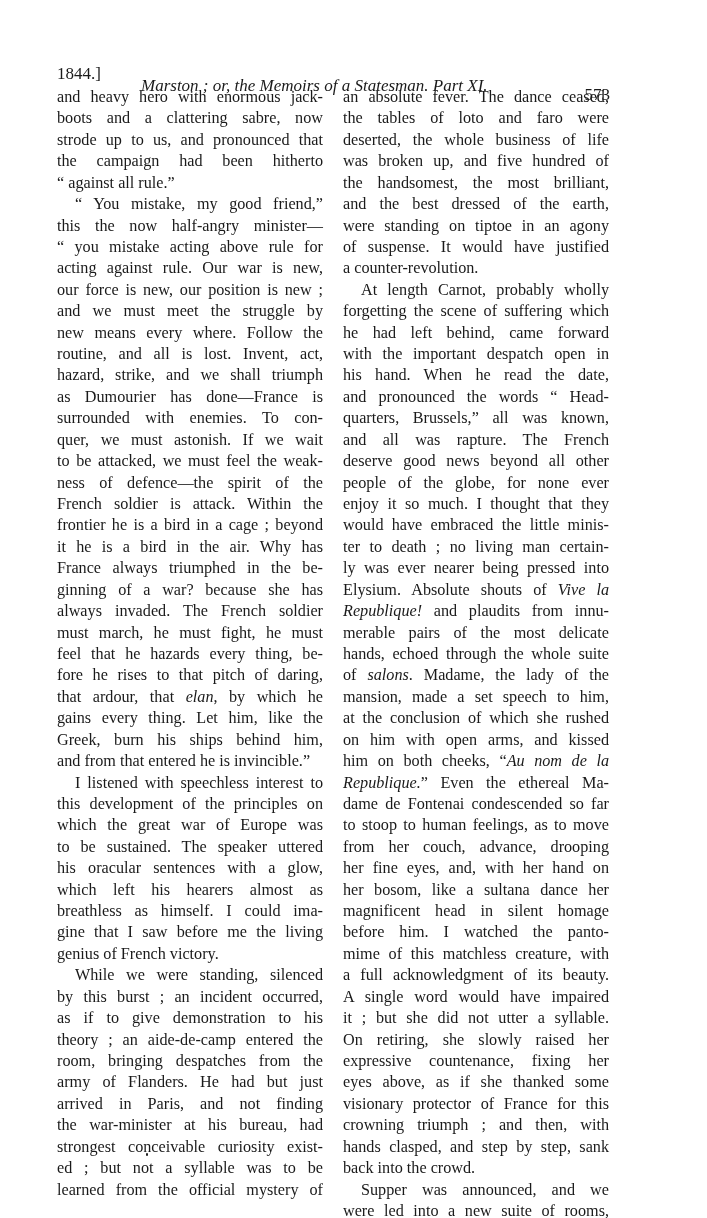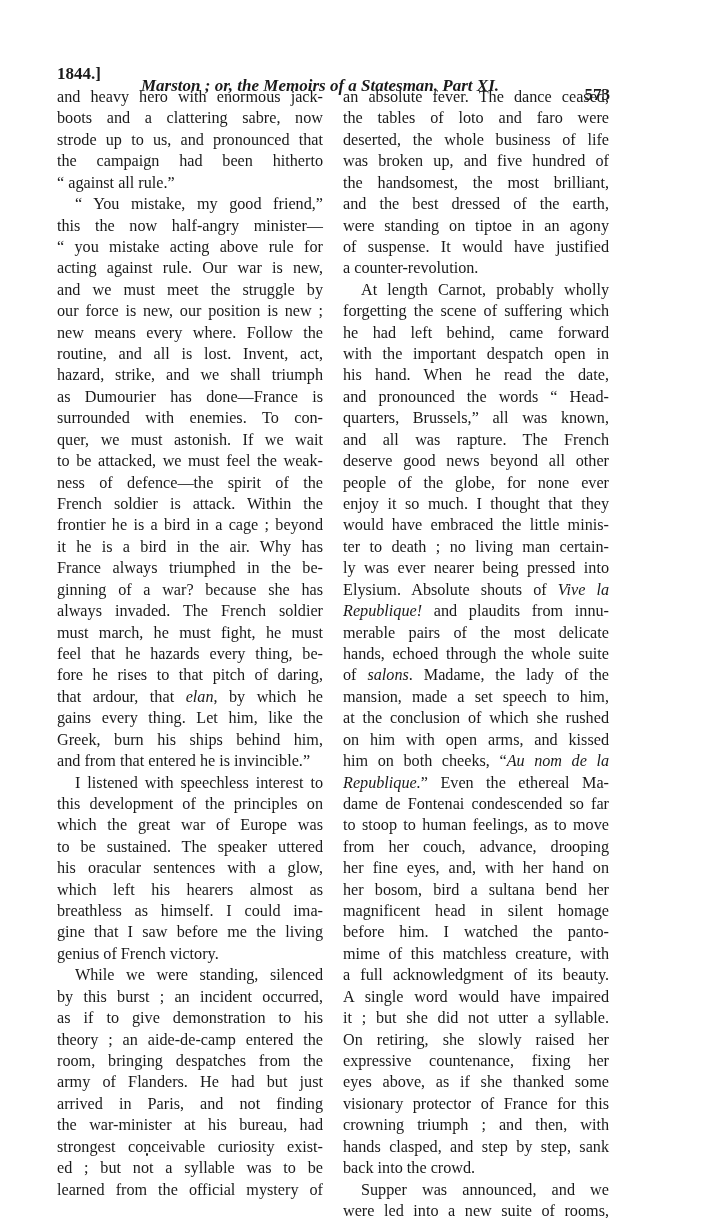--- a/index.html
+++ b/index.html
@@ -1,19 +1,19 @@
 <!DOCTYPE html>
 <html><head>
   <meta charset="utf-8">
   <style>
     html, body { margin: 0; padding: 0; background: #ffffff; }
     body { width: 707px; height: 1218px; position: relative; overflow: hidden;
            font-family: "Liberation Serif", "DejaVu Serif", serif; color: #1a1a1a; }
     .header { position: absolute; top: 62px; left: 57px; width: 553px; height: 24px;
-              font-size: 17px; line-height: 24px; font-weight: bold; }
+              font-size: 17px; line-height: 24px; }
     .header .year { position: absolute; left: 0; top: 0; }
     .header .running-title { position: absolute; left: 84px; top: 12px; font-style: italic; white-space: nowrap; }
     .header .page-num { position: absolute; right: 0; top: 0; margin-top: 21px; }
     .col { position: absolute; top: 87px; width: 266px; font-size: 16.2px; line-height: 21.43px; }
     .col.left { left: 57px; }
     .col.right { left: 343px; }
     .line { display: block; text-align: justify; text-align-last: justify; white-space: nowrap; height: 21.43px; overflow: visible; }
     .line.indent { padding-left: 18px; }
     .line.last { text-align-last: left; }
     .line span.it { font-style: italic; }
@@ -31,22 +31,22 @@
 <div class="col left" id="col-0">
     <span class="line">and heavy hero with enormous jack-</span>
     <span class="line">boots and a clattering sabre, now</span>
     <span class="line">strode up to us, and pronounced that</span>
     <span class="line">the campaign had been hitherto</span>
     <span class="line last">“ against all rule.”</span>
     <span class="line indent">“ You mistake, my good friend,”</span>
     <span class="line">this the now half-angry minister—</span>
     <span class="line">“ you mistake acting above rule for</span>
     <span class="line">acting against rule.   Our war is new,</span>
+    <span class="line">our force is new, our position is new ;</span>
     <span class="line">and we must meet the struggle by</span>
-    <span class="line">our force is new, our position is new ;</span>
     <span class="line">new means every where.   Follow the</span>
     <span class="line">routine, and all is lost.   Invent, act,</span>
     <span class="line">hazard, strike, and we shall triumph</span>
     <span class="line">as Dumourier has done—France is</span>
     <span class="line">surrounded with enemies.   To con-</span>
     <span class="line">quer, we must astonish.   If we wait</span>
     <span class="line">to be attacked, we must feel the weak-</span>
     <span class="line">ness of defence—the spirit of the</span>
     <span class="line">French soldier is attack.   Within the</span>
     <span class="line">frontier he is a bird in a cage ; beyond</span>
@@ -113,21 +113,21 @@
     <span class="line"><span>of </span><span class="it">salons</span><span>.   Madame, the lady of the</span></span>
     <span class="line">mansion, made a set speech to him,</span>
     <span class="line">at the conclusion of which she rushed</span>
     <span class="line">on him with open arms, and kissed</span>
     <span class="line"><span>him on both cheeks, “</span><span class="it">Au nom de la</span><span></span></span>
     <span class="line"><span></span><span class="it">Republique.</span><span>”   Even the ethereal Ma-</span></span>
     <span class="line">dame de Fontenai condescended so far</span>
     <span class="line">to stoop to human feelings, as to move</span>
     <span class="line">from her couch, advance, drooping</span>
     <span class="line">her fine eyes, and, with her hand on</span>
-    <span class="line">her bosom, bird a sultana bend her</span>
+    <span class="line">her bosom, like a sultana dance her</span>
     <span class="line">magnificent head in silent homage</span>
     <span class="line">before him.   I watched the panto-</span>
     <span class="line">mime of this matchless creature, with</span>
     <span class="line">a full acknowledgment of its beauty.</span>
     <span class="line">A single word would have impaired</span>
     <span class="line">it ; but she did not utter a syllable.</span>
     <span class="line">On retiring, she slowly raised her</span>
     <span class="line">expressive countenance, fixing her</span>
     <span class="line">eyes above, as if she thanked some</span>
     <span class="line">visionary protector of France for this</span>

